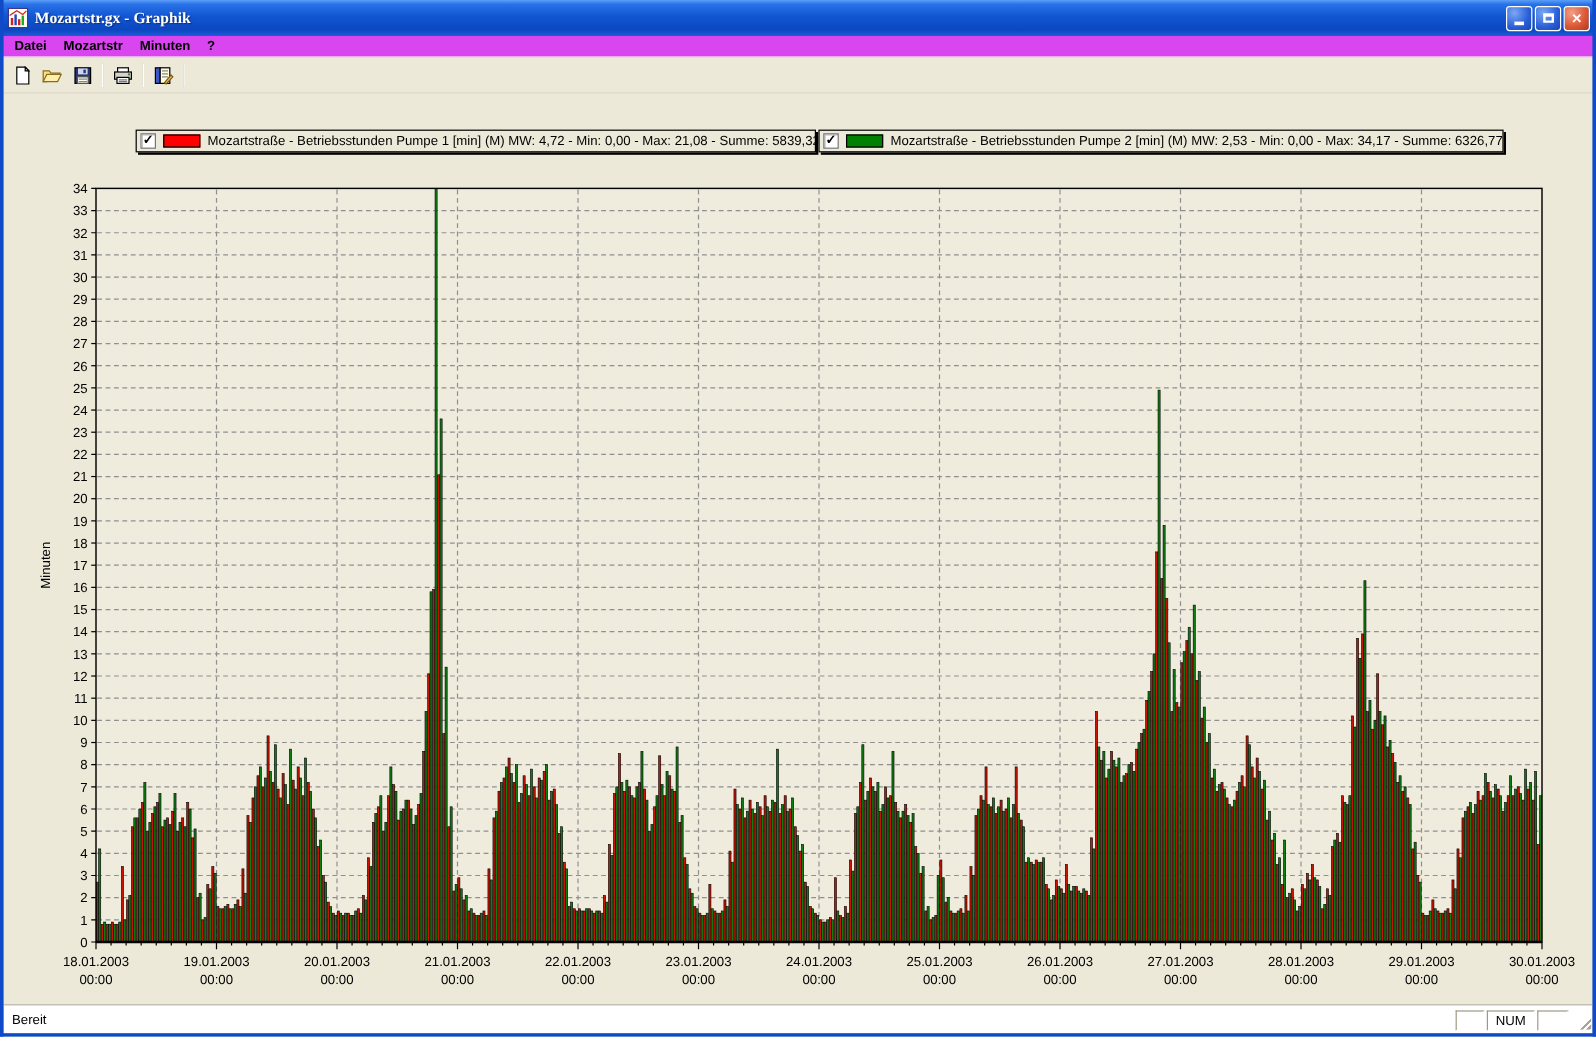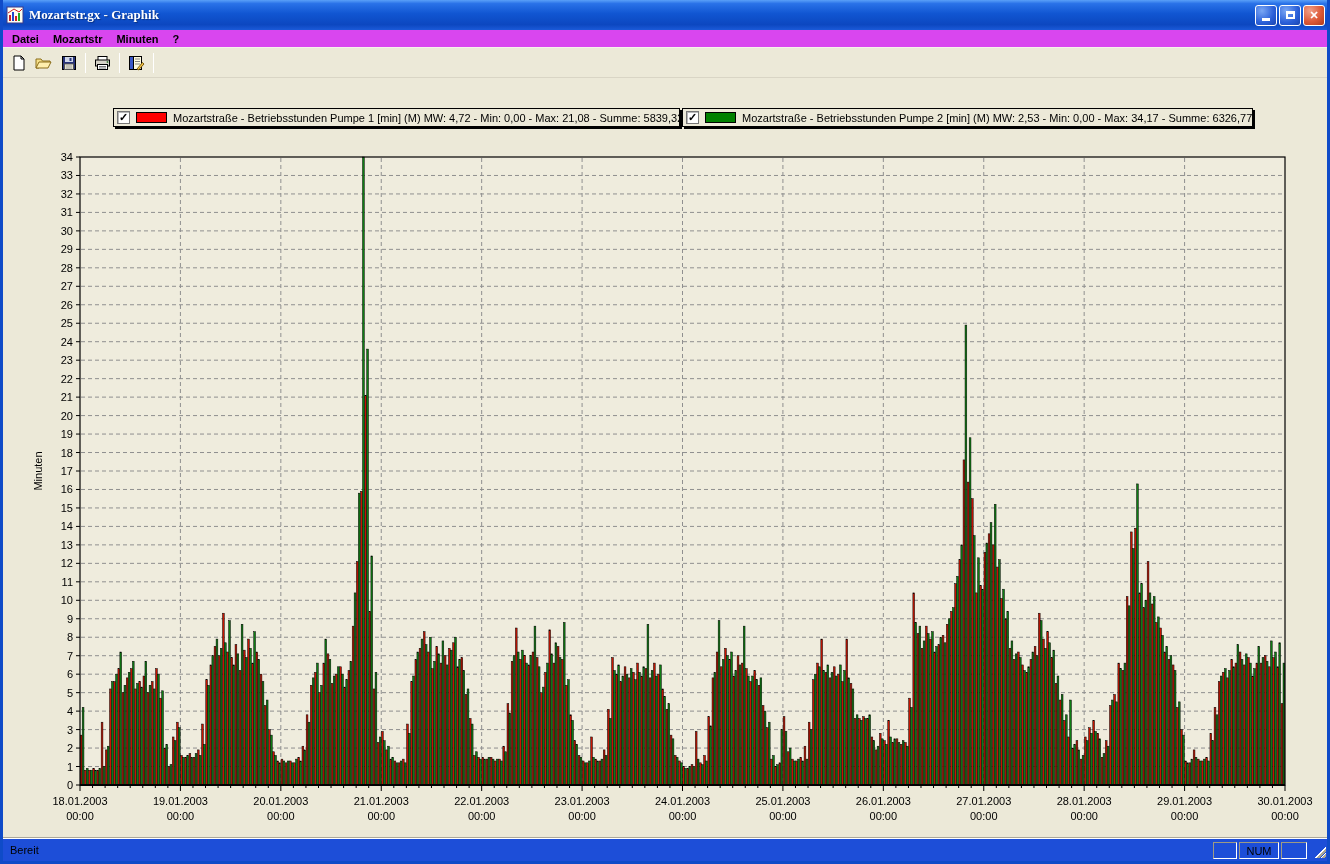--- a/index.html
+++ b/index.html
@@ -48,21 +48,21 @@
   .legend-check {
     width:13px; height:13px; background:#fff; flex:0 0 auto;
     border:1px solid #777; box-shadow:inset 1px 1px 0 #b9b9b9;
     font-size:11px; font-weight:bold; line-height:11px; text-align:center; color:#000;
   }
   .legend-swatch { width:31px; height:11px; border:1px solid #000; flex:0 0 auto; }
 
   
   .statusbar {
     position:absolute; left:3px; right:3px; bottom:3px; height:23px;
-    background:#1d4ed8; border-top:1px solid #fff; box-shadow:0 -1px 0 #aca899;
+    background:#ffffff; border-top:1px solid #fff; box-shadow:0 -1px 0 #aca899;
     display:flex; align-items:center; font-size:11px; z-index:35;
   }
   .status-left { flex:1; padding-left:7px; }
   .status-panel {
     height:17px; margin-right:2px; padding:2px 4px 0 4px; text-align:center;
     border:1px solid; border-color:#9d9a84 #fff #fff #9d9a84; min-width:22px;
   }
   .status-grip {
     width:15px; height:15px; margin:4px 1px 0 2px; align-self:flex-start;
     background:

